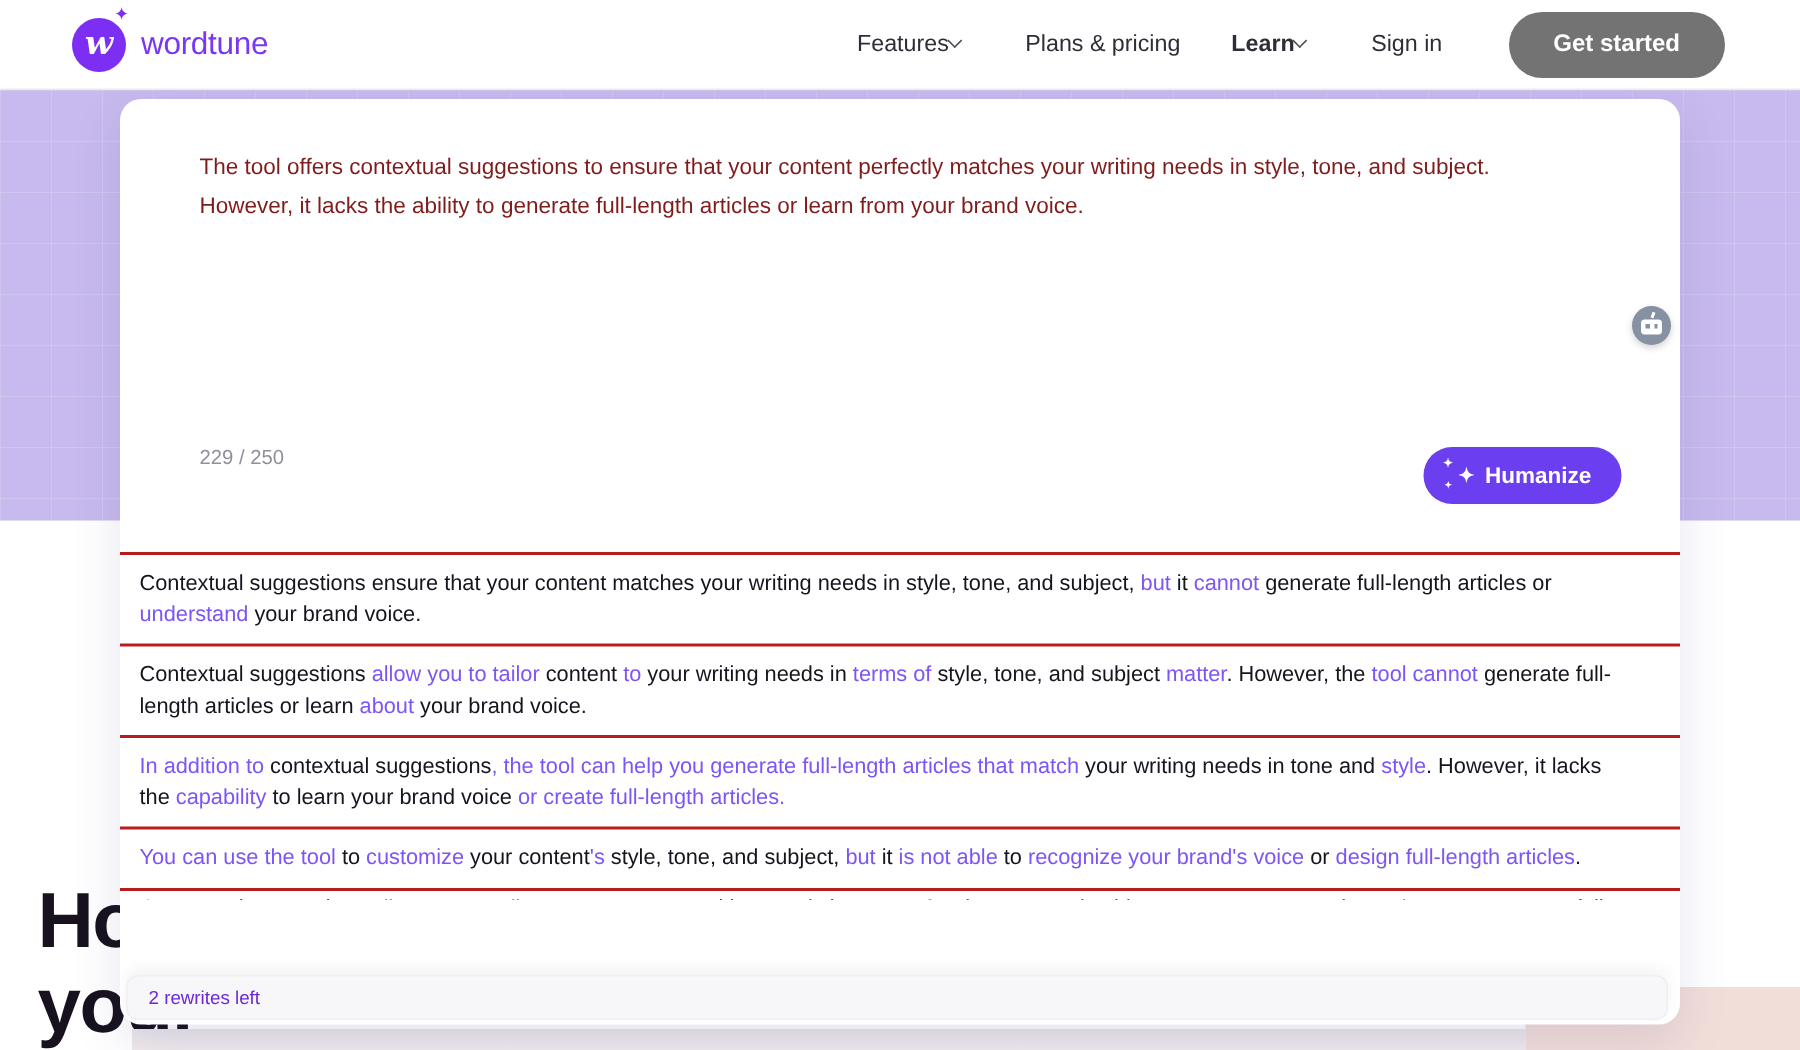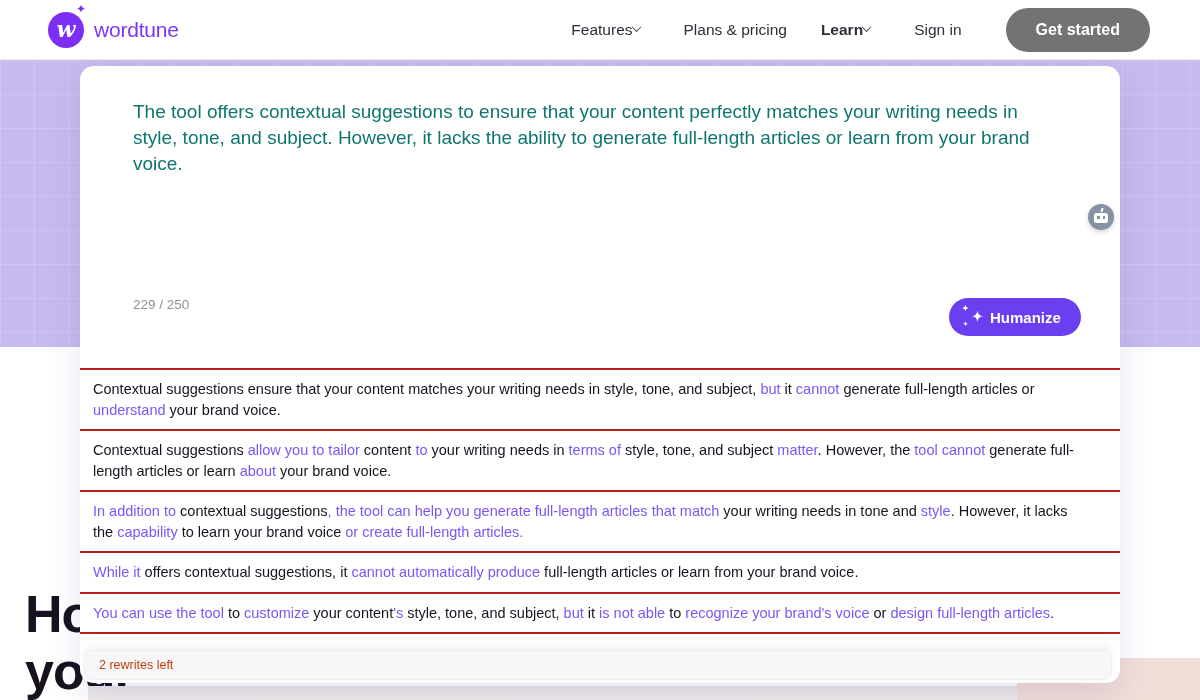--- a/index.html
+++ b/index.html
@@ -39,22 +39,22 @@
   
   .under-strip { position:absolute; left:88px; top:686px; width:929px; height:14px; z-index:2;
     background:linear-gradient(180deg,#e8e5e9,#f1ecec); }
   .pink-card { position:absolute; left:1017px; top:658px; width:183px; height:42px; z-index:2;
     background:#f2ded9; border-radius:16px 0 0 0; }
 
   
   .card { position:absolute; left:80px; top:66px; width:1040px; height:617px; background:#ffffff;
     border-radius:14px; z-index:3; box-shadow:0 12px 34px rgba(60,40,120,.12); overflow:hidden; }
   .input-area { position:absolute; top:0; left:0; width:1040px; height:302px; cursor:text; }
-  .input-text { position:absolute; left:53px; top:33px; width:905px; font-size:19px;
-    line-height:26px; color:#0f766e; }
+  .input-text { position:absolute; left:53px; top:33px; width:905px; font-size:15px;
+    line-height:26px; color:#7f1d1d; }
   .char-count { position:absolute; left:53px; top:231px; font-size:13.5px; color:#90909b; }
 
   .robot-btn { position:absolute; left:1008px; top:138px; width:26px; height:26px; border-radius:50%;
     background:#8691a3; box-shadow:0 2px 5px rgba(0,0,0,.18); cursor:pointer; }
   .robot-head { position:absolute; left:6px; top:9px; width:14px; height:10px; background:#fff; border-radius:2.5px; }
   .robot-eye { position:absolute; top:3px; width:2.5px; height:3px; background:#8691a3; }
   .robot-eye.l { left:3px; } .robot-eye.r { right:3px; }
   .robot-ant { position:absolute; left:13px; top:4px; width:1.8px; height:4px; background:#fff; transform:rotate(20deg); }
 
   .humanize-btn { position:absolute; left:869px; top:232px; height:38px; padding:0 20px 0 16px;
@@ -69,21 +69,21 @@
   .rows { position:absolute; top:302px; left:0; width:1040px; }
   .srow { border-top:2px solid #b91c1c; padding:9px 30px 9px 13px; font-size:14.5px;
     line-height:20.5px; cursor:pointer; }
   .srow.clipped { height:8px; padding:2px 30px 0 13px; overflow:hidden; }
   .seg-dark { color:#17141f; } .seg-purple { color:#7d55f5; }
 
   
   .rewrites-bar { position:absolute; left:4px; top:584px; width:1028px; height:30px;
     background:#f7f6f8; border:1px solid #f0eef2; border-radius:8px;
     box-shadow:0 -4px 10px rgba(0,0,0,.05); display:flex; align-items:center; padding-left:14px; }
-  .rewrites-text { font-size:12.5px; color:#c2410c; }
+  .rewrites-text { font-size:12.5px; color:#6d28d9; }
 </style>
 </head>
 <body>
 
 <div class="stage">
 
   <div class="hero-band"></div>
 
   <div class="bg-heading">
     <div>How</div>
@@ -139,21 +139,20 @@
             <span class="s3">✦</span>
         </span>
         <span>Humanize</span>
       </button>
     </div>
 
     <div class="rows">
         <div class="srow"><span class="seg-dark">Contextual suggestions ensure that your content matches your writing needs in style, tone, and subject,</span><span class="seg-purple"> but</span><span class="seg-dark"> it </span><span class="seg-purple">cannot</span><span class="seg-dark"> generate full-length articles or </span><span class="seg-purple">understand</span><span class="seg-dark"> your brand voice.</span></div>
         <div class="srow"><span class="seg-dark">Contextual suggestions </span><span class="seg-purple">allow you to tailor</span><span class="seg-dark"> content </span><span class="seg-purple">to</span><span class="seg-dark"> your writing needs in </span><span class="seg-purple">terms of</span><span class="seg-dark"> style, tone, and subject </span><span class="seg-purple">matter</span><span class="seg-dark">. However, the </span><span class="seg-purple">tool cannot</span><span class="seg-dark"> generate full-length articles or learn </span><span class="seg-purple">about</span><span class="seg-dark"> your brand voice.</span></div>
         <div class="srow"><span class="seg-purple">In addition to</span><span class="seg-dark"> contextual suggestions</span><span class="seg-purple">, the tool can help you generate full-length articles that match</span><span class="seg-dark"> your writing needs in tone and </span><span class="seg-purple">style</span><span class="seg-dark">. However, it lacks the </span><span class="seg-purple">capability</span><span class="seg-dark"> to learn your brand voice </span><span class="seg-purple">or create full-length articles.</span></div>
-        <div class="srow"><span class="seg-purple">While it</span><span class="seg-dark"> offers contextual suggestions, it </span><span class="seg-purple">cannot automatically produce</span><span class="seg-dark"> full-length articles or learn from your brand voice.</span></div>
         <div class="srow"><span class="seg-purple">You can use the tool</span><span class="seg-dark"> to </span><span class="seg-purple">customize</span><span class="seg-dark"> your content</span><span class="seg-purple">'s</span><span class="seg-dark"> style, tone, and subject,</span><span class="seg-purple"> but</span><span class="seg-dark"> it </span><span class="seg-purple">is not able</span><span class="seg-dark"> to </span><span class="seg-purple">recognize your brand's voice</span><span class="seg-dark"> or </span><span class="seg-purple">design full-length articles</span><span class="seg-dark">.</span></div>
         <div class="srow clipped"><span class="seg-dark">Contextual suggestions </span><span class="seg-purple">allow you to tailor</span><span class="seg-dark"> content </span><span class="seg-purple">to</span><span class="seg-dark"> your writing needs in </span><span class="seg-purple">terms of</span><span class="seg-dark"> style, tone, and subject </span><span class="seg-purple">matter</span><span class="seg-dark">. However, the </span><span class="seg-purple">tool cannot</span><span class="seg-dark"> generate full-length articles</span></div>
       </div>
 
     <div class="rewrites-bar">
       <span class="rewrites-text">2 rewrites left</span>
     </div>
   </div>
 
 </div>

